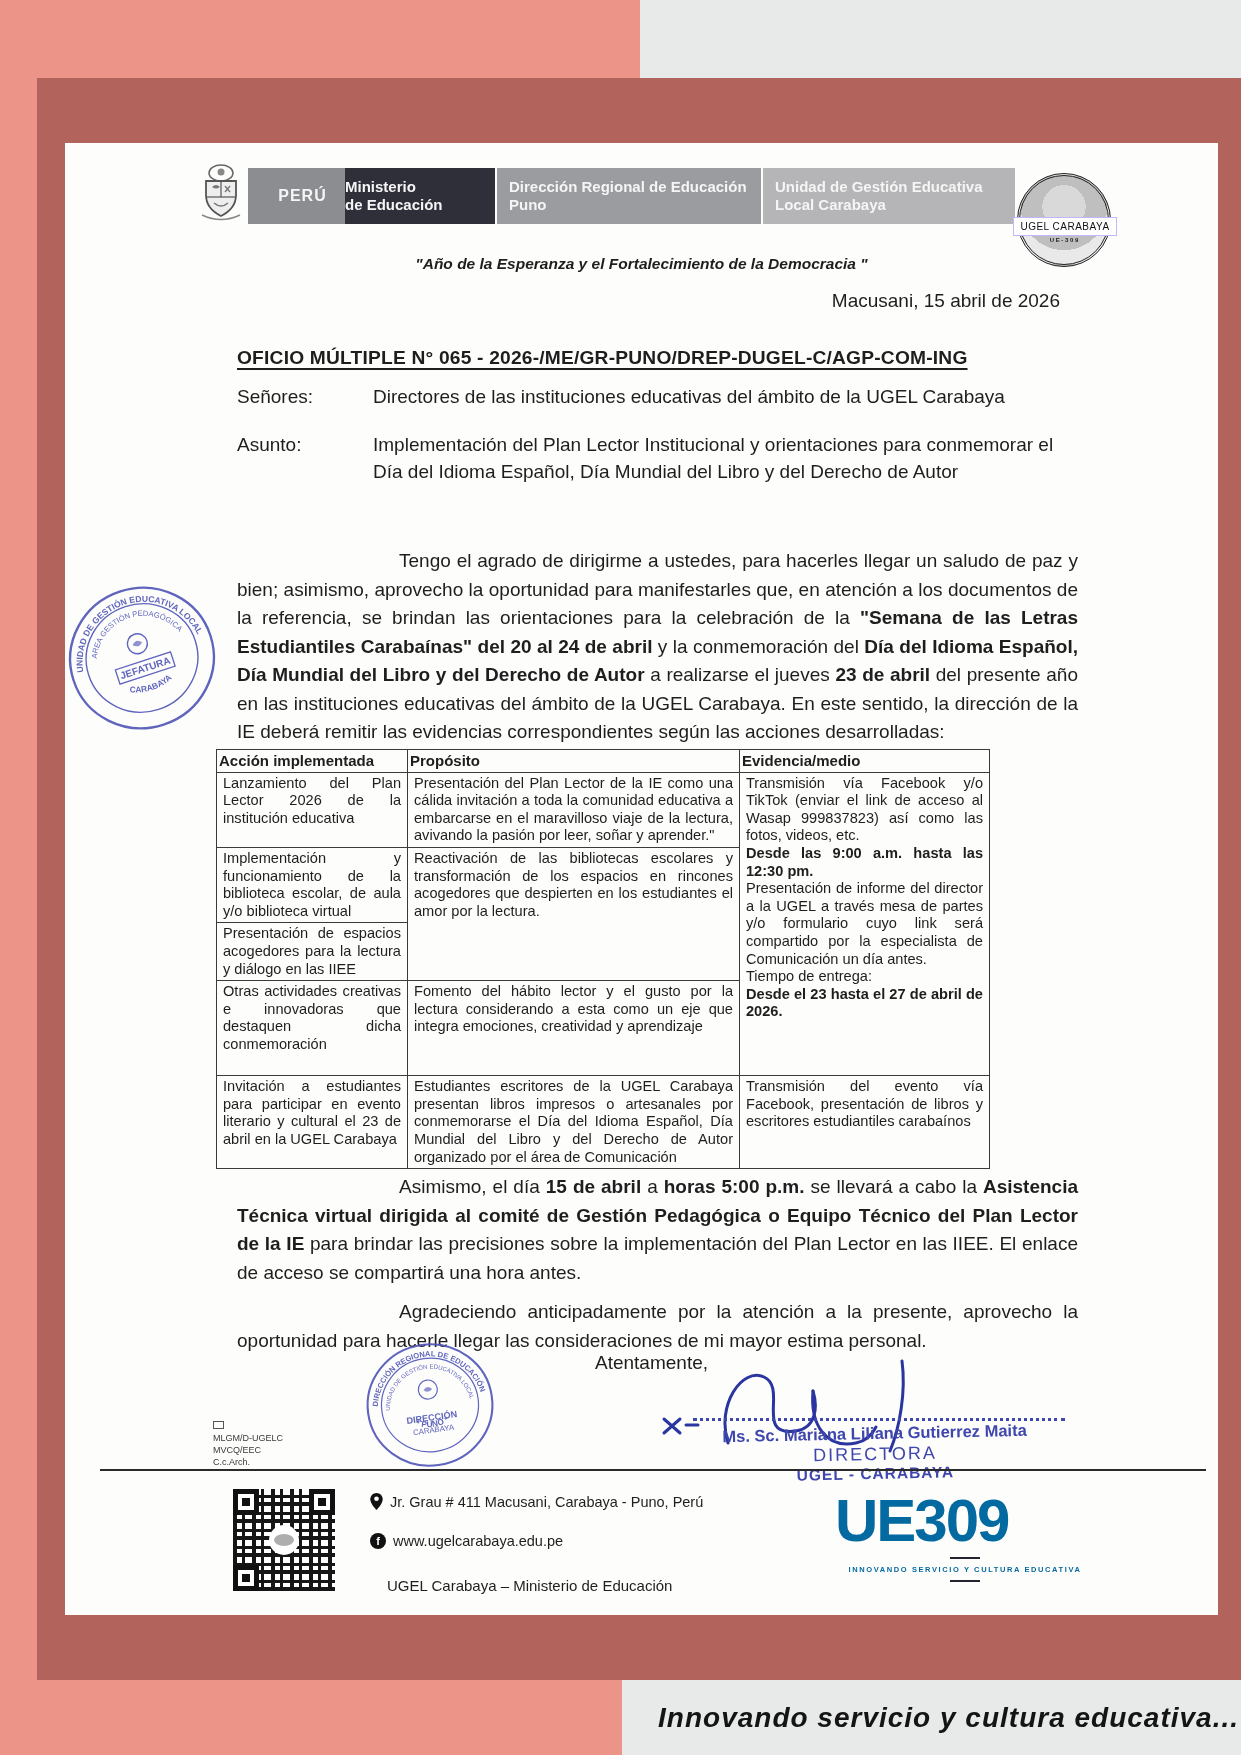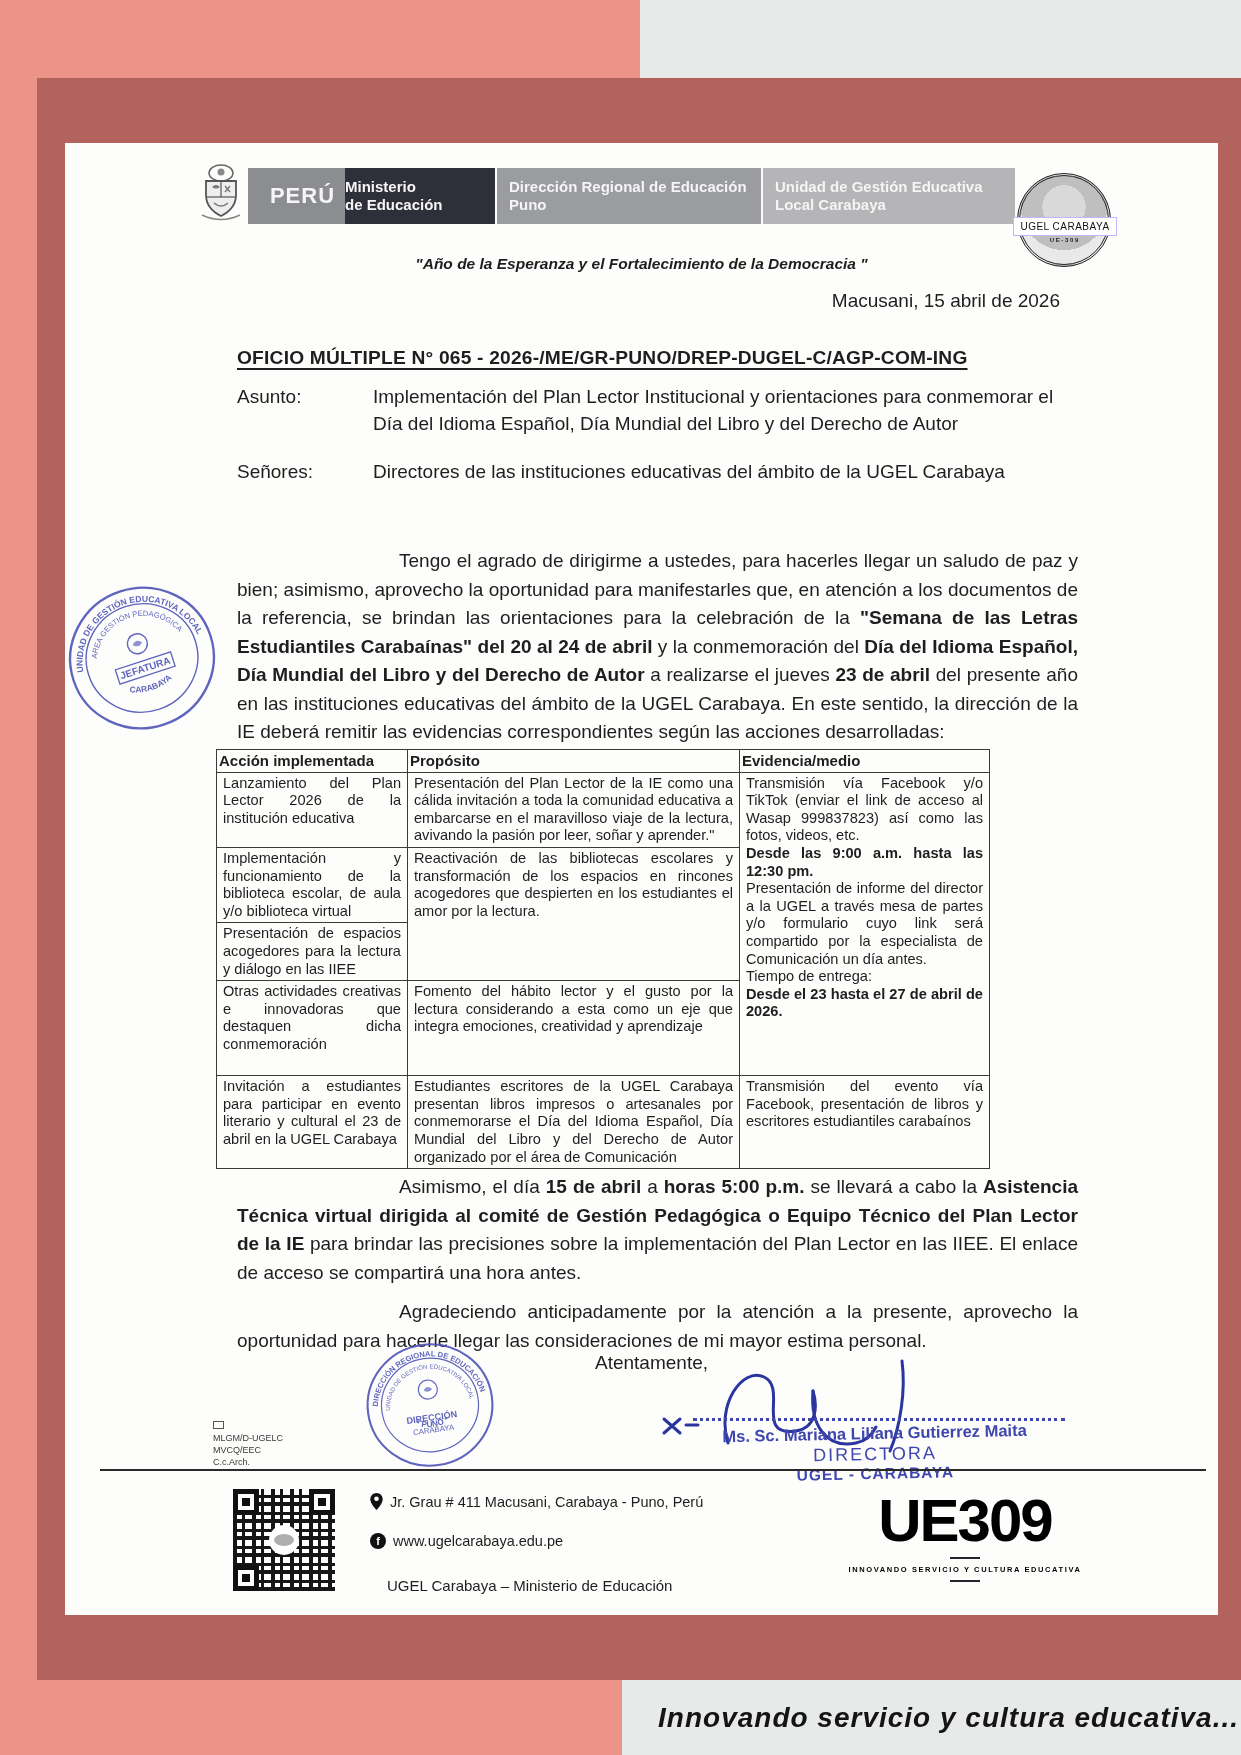--- a/index.html
+++ b/index.html
@@ -10,21 +10,21 @@
   .corner-gray{left:640px;top:0;width:601px;height:78px;background:#e7eae9;}
   .frame{left:37px;top:78px;width:1204px;height:1602px;background:#b2635b;}
   .page{left:65px;top:143px;width:1153px;height:1472px;background:#fdfdfc;color:#1e1e1e;}
   .bottom-bar{left:622px;top:1680px;width:619px;height:75px;background:#e7eae9;
               display:flex;align-items:center;justify-content:flex-end;}
   .bottom-bar span{font-size:28px;font-weight:bold;font-style:italic;color:#141414;
                    letter-spacing:1px;padding-right:2px;white-space:nowrap;}
   
   .hbox{position:absolute;top:25px;height:56px;display:flex;flex-direction:column;justify-content:center;
         color:#f5f5f5;font-weight:bold;box-sizing:border-box;}
-  .box-peru{left:183px;width:109px;background:#8c8d91;align-items:center;font-size:22px;letter-spacing:1px;}
+  .box-peru{left:183px;width:109px;background:#8c8d91;align-items:center;font-size:16px;letter-spacing:1px;}
   .box-min{left:280px;width:150px;background:#2e2f39;font-size:15px;line-height:18px;}
   .box-dre{left:432px;width:264px;background:#9b9ca0;padding-left:12px;font-size:15px;line-height:18px;}
   .box-ugel{left:698px;width:252px;background:#b5b5b8;padding-left:12px;font-size:15px;line-height:18px;}
   .arms{left:133px;top:20px;width:46px;height:58px;}
   .logo{left:952px;top:30px;width:94px;height:94px;}
   .logo .circ{position:absolute;inset:0;border:3px double #222;border-radius:50%;background:
       radial-gradient(circle at 50% 35%,#d9d9d9 0 30%,#bfbfbf 30% 60%,#e9e9e9 60%);}
   .logo .banner{position:absolute;left:-4px;top:44px;width:102px;height:17px;background:#fff;
       border:1px solid #c4b5fd;display:flex;align-items:center;justify-content:center;
       font-size:10px;font-weight:normal;letter-spacing:.5px;color:#111;}
@@ -72,21 +72,21 @@
   .fnd{position:absolute;width:26px;height:26px;border:5px solid #111;background:#fff;box-sizing:border-box;}
   .fnd::after{content:"";position:absolute;inset:4px;background:#111;}
   .qr .mdl{position:absolute;left:36px;top:36px;width:30px;height:30px;border-radius:50%;background:#fff;
            display:flex;align-items:center;justify-content:center;}
   .qr .mdl i{width:20px;height:12px;border-radius:50%;background:#9a9a9a;opacity:.8;}
   .faddr{left:305px;top:1350px;font-size:14.5px;display:flex;align-items:center;gap:7px;}
   .fweb{left:305px;top:1390px;font-size:14.5px;display:flex;align-items:center;gap:7px;}
   .forg{left:322px;top:1434px;font-size:15px;}
   .fbcirc{width:16px;height:16px;border-radius:50%;background:#111;color:#fff;font-size:11px;font-weight:bold;
           display:flex;align-items:center;justify-content:center;flex:none;}
-  .ue{left:770px;top:1348px;width:260px;text-align:center;color:#000000;}
+  .ue{left:770px;top:1348px;width:260px;color:#0369a1;}
   .ue .word{font-size:60px;font-weight:bold;letter-spacing:-2px;line-height:60px;}
   .ue .tag{margin-top:6px;display:flex;align-items:center;justify-content:center;gap:6px;flex-direction:column;}
   .ue .tag .dash{width:30px;border-top:2px solid #23242f;}
   .ue .tag span{font-size:7.5px;font-weight:bold;letter-spacing:1.6px;white-space:nowrap;}
 </style>
 </head>
 <body>
 
 <div id="root">
   <div class="abs corner-gray"></div>
@@ -125,29 +125,29 @@
       <div class="banner">UGEL CARABAYA</div>
       <div class="sub">U E - 3 0 9</div>
     </div>
 
     <div class="abs motto">"Año de la Esperanza y el Fortalecimiento de la Democracia "</div>
     <div class="abs dateline">Macusani, 15 abril de 2026</div>
     <div class="abs title">OFICIO MÚLTIPLE N° 065 - 2026-/ME/GR-PUNO/DREP-DUGEL-C/AGP-COM-ING</div>
 
     <div class="abs fields">
         <div class="frow">
+          <div class="flab">Señores:</div>
+          <div class="fval">
+            <div><span>Directores de las instituciones educativas del ámbito de la UGEL Carabaya</span></div>
+          </div>
+        </div>
+        <div class="frow">
           <div class="flab">Asunto:</div>
           <div class="fval">
             <div><span>Implementación del Plan Lector Institucional y orientaciones para conmemorar el Día del Idioma Español, Día Mundial del Libro y del Derecho de Autor</span></div>
-          </div>
-        </div>
-        <div class="frow">
-          <div class="flab">Señores:</div>
-          <div class="fval">
-            <div><span>Directores de las instituciones educativas del ámbito de la UGEL Carabaya</span></div>
           </div>
         </div>
       </div>
 
     <div class="abs para ind" style="left:172px;top:404px;"><span>Tengo el agrado de dirigirme a ustedes, para hacerles llegar un saludo de paz y bien; asimismo, aprovecho la oportunidad para manifestarles que, en atención a los documentos de la referencia, se brindan las orientaciones para la celebración de la </span><span class="b">"Semana de las Letras Estudiantiles Carabaínas" </span><span class="b">del 20 al 24 de abril</span><span> y la conmemoración del </span><span class="b">Día del Idioma Español, Día Mundial del Libro y del Derecho de Autor</span><span> a realizarse el jueves  </span><span class="b">23 de abril</span><span> del presente año en las instituciones educativas del ámbito de la UGEL Carabaya. En este sentido, la dirección de la IE deberá remitir las evidencias correspondientes según las acciones desarrolladas:</span></div>
 
     <svg class="abs stamp" style="left:2px;top:440px;transform:rotate(-18deg);" width="150" height="150" viewBox="0 0 150 150" xmlns="http://www.w3.org/2000/svg" xmlns:xlink="http://www.w3.org/1999/xlink">
       <defs>
         <path id="aL1" d="M 14,80 A 61,61 0 0 1 136,80"></path>
         <path id="aL2" d="M 28,80 A 47,47 0 0 1 122,80"></path>

